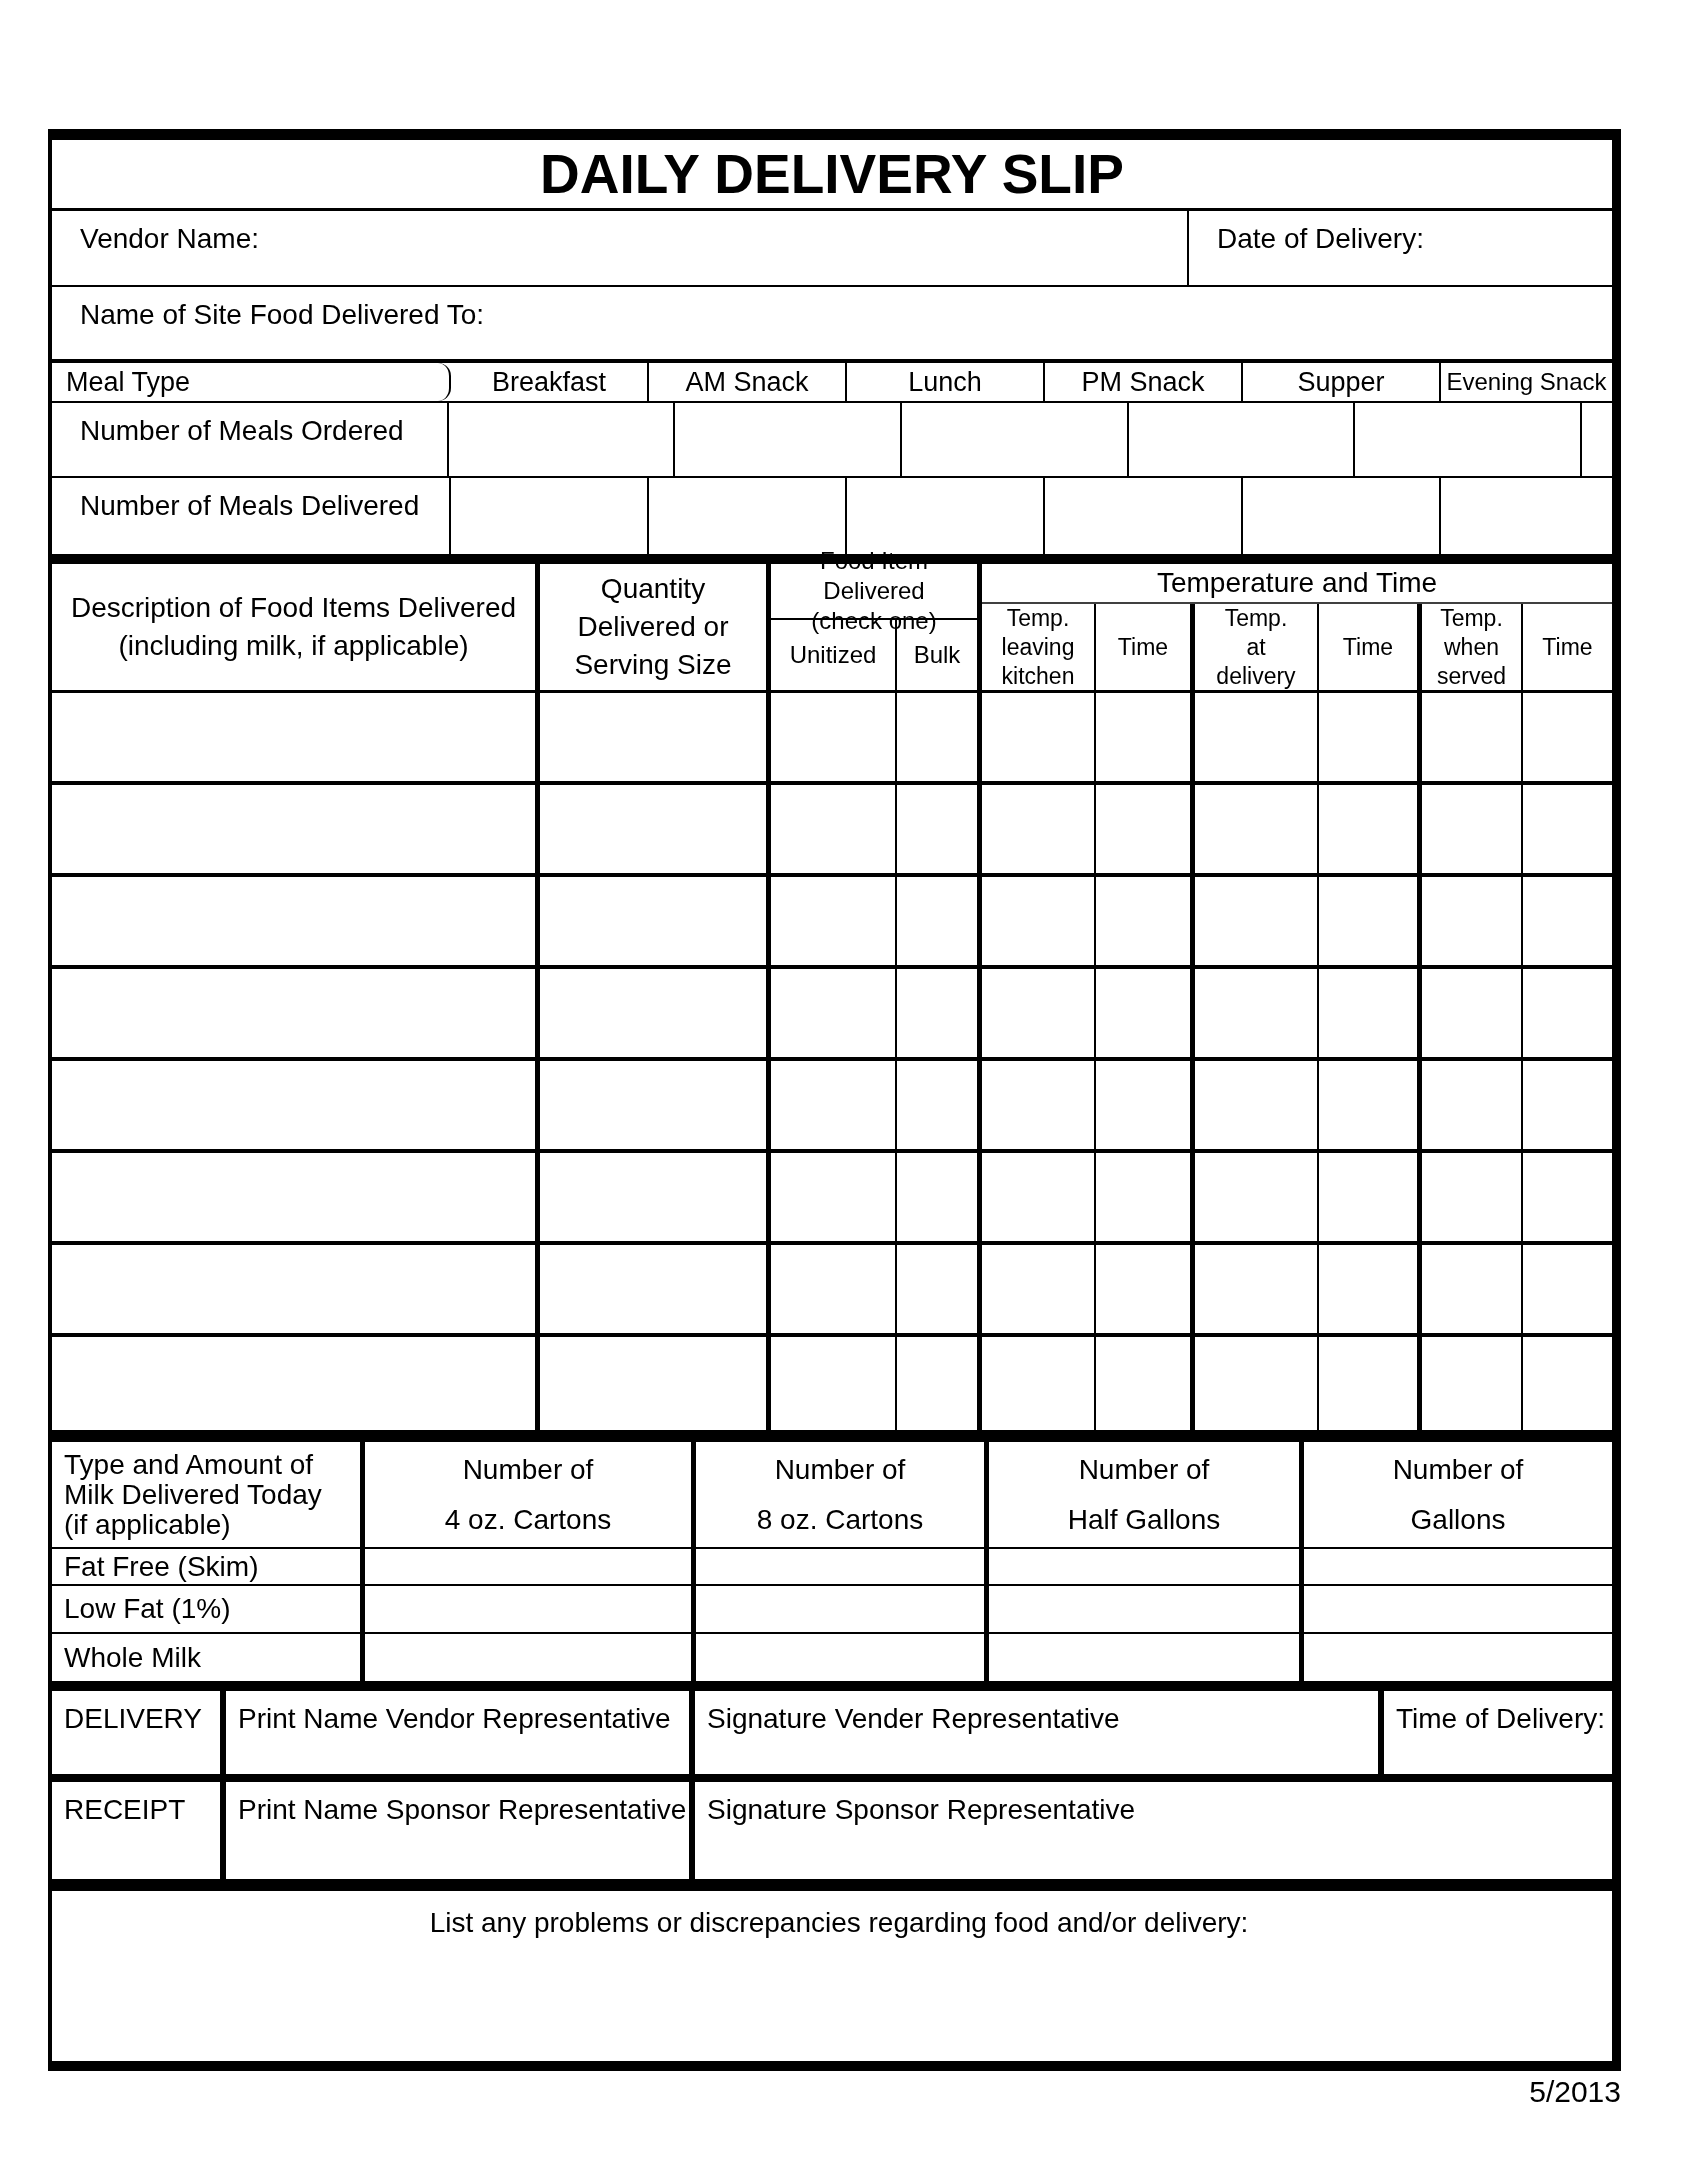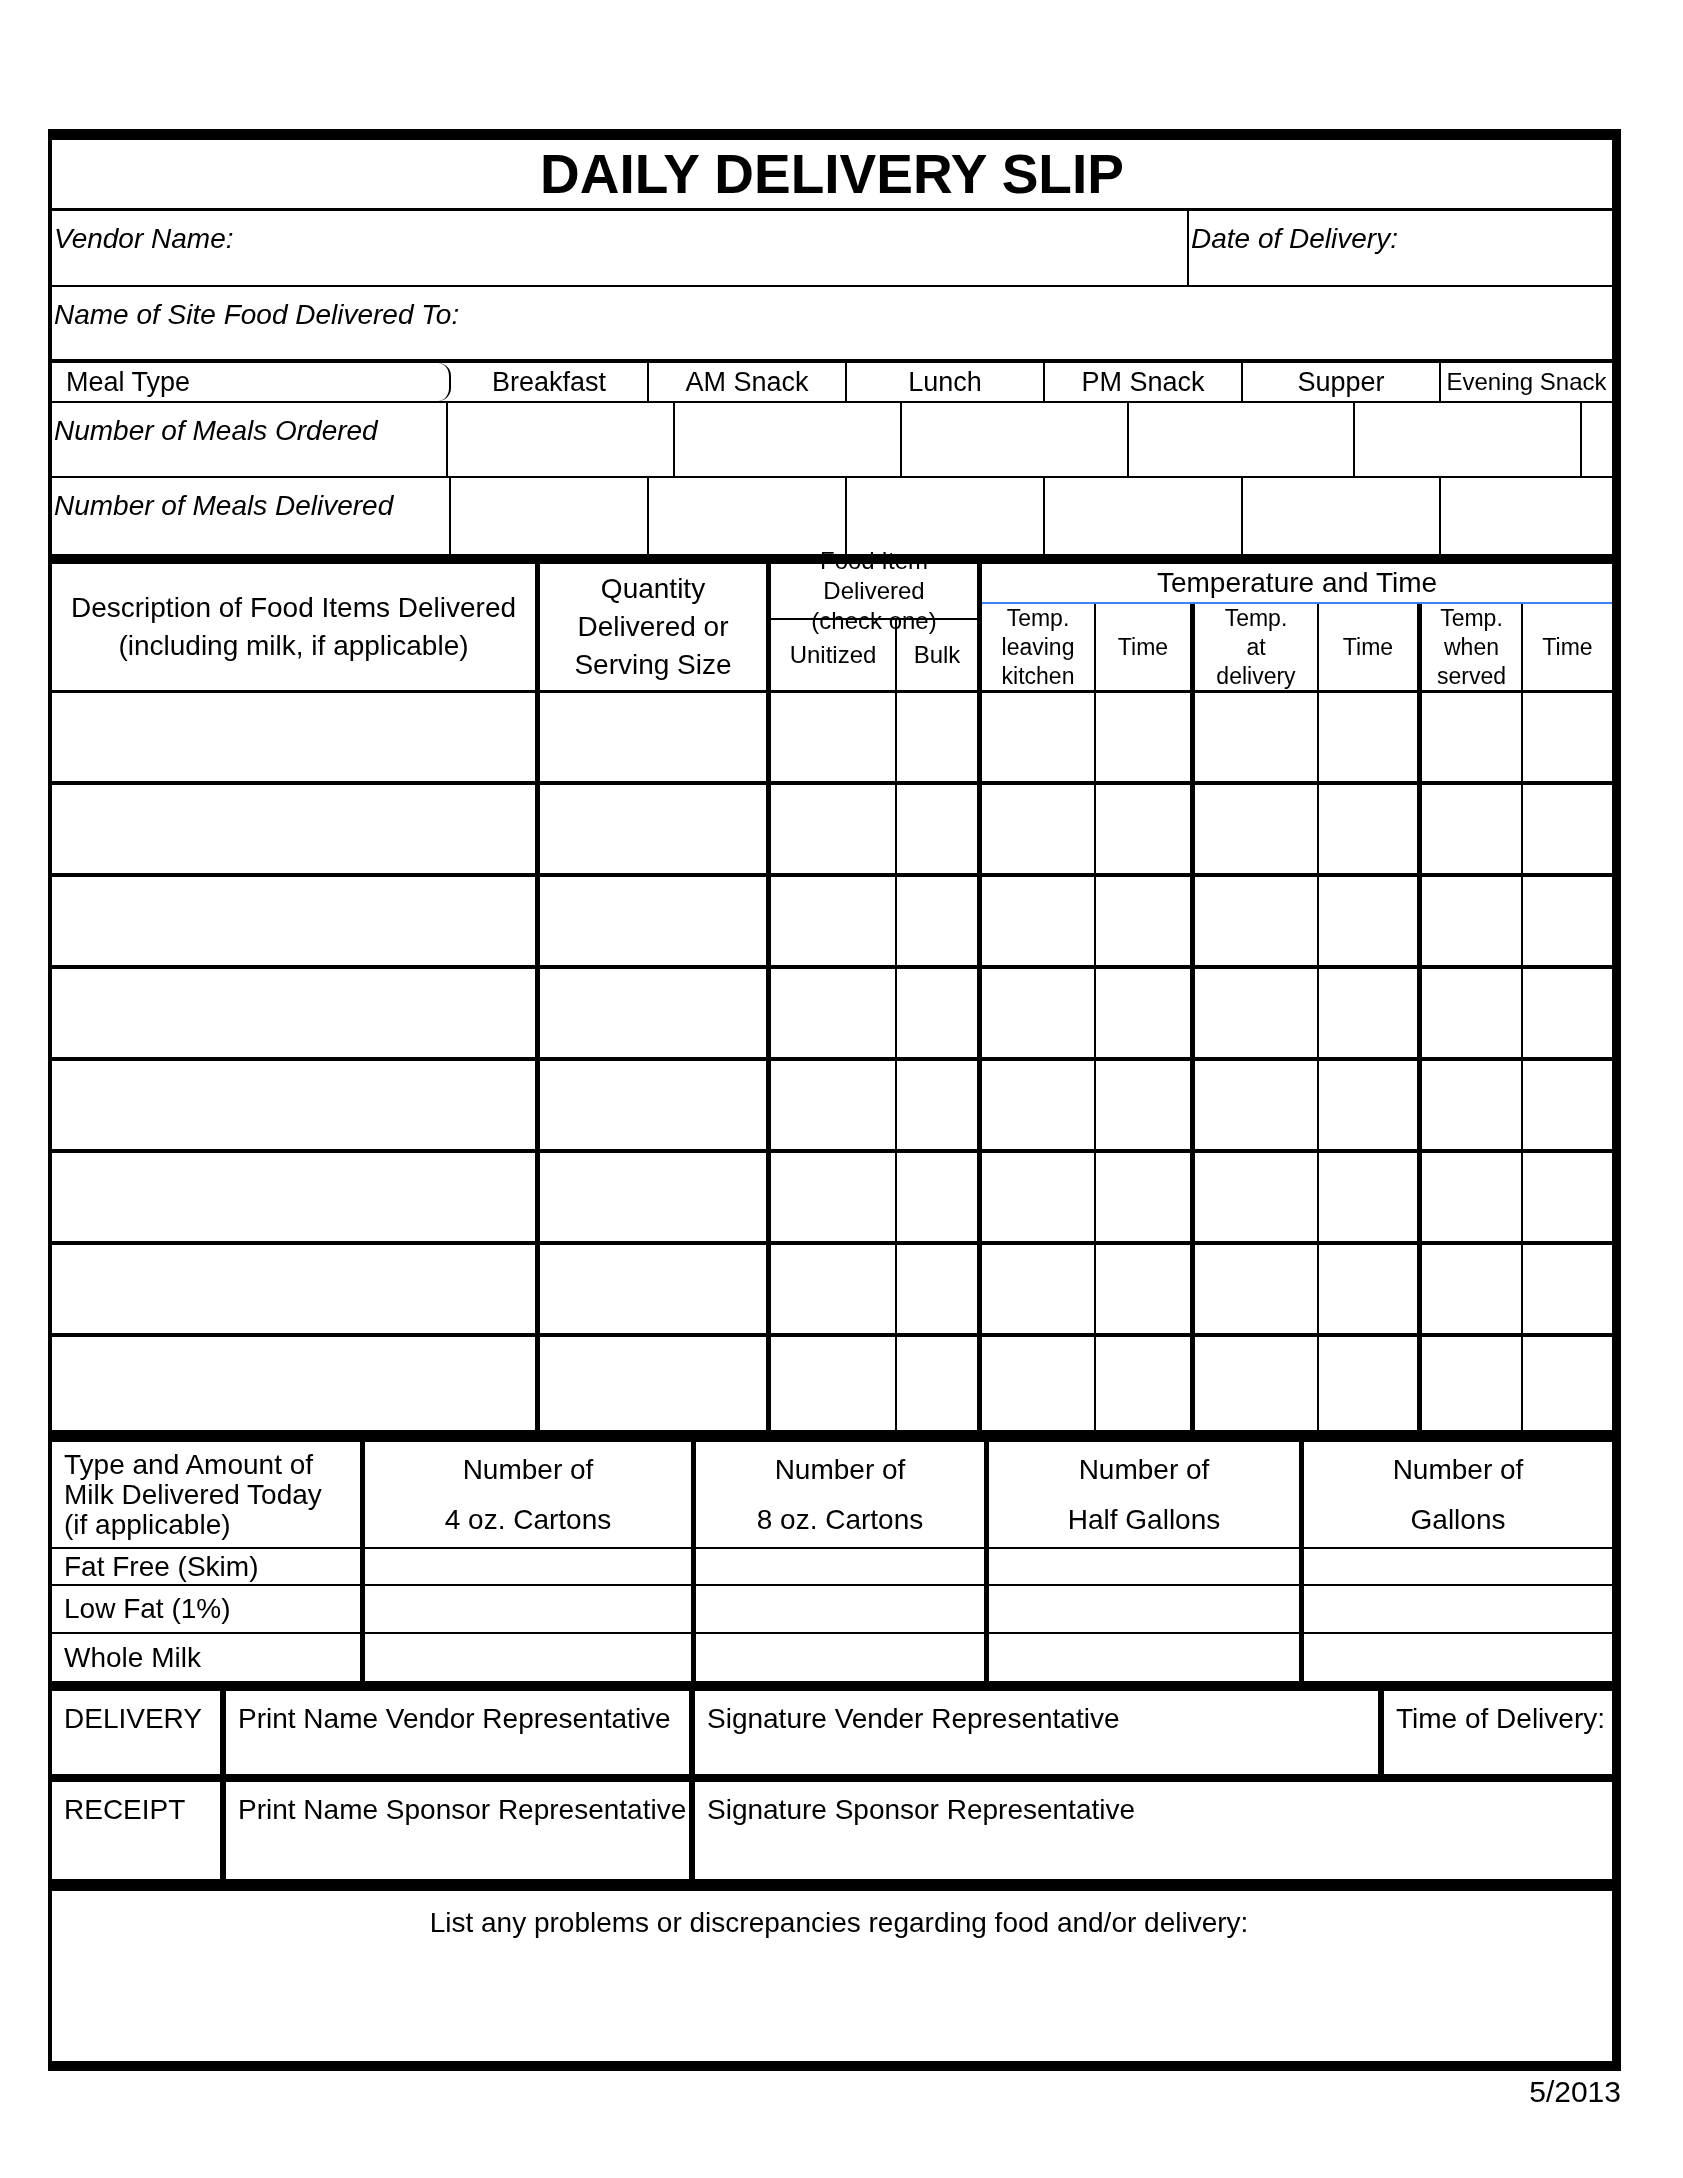--- a/index.html
+++ b/index.html
@@ -10,40 +10,40 @@
         border:solid #000;border-width:11px 9px 10px 4px;
         display:flex;flex-direction:column;box-sizing:border-box;background:#fff;}
   .row{display:flex;box-sizing:border-box;border-bottom:2px solid #000;flex:0 0 auto;}
   .cell{box-sizing:border-box;border-right:2px solid #000;position:relative;}
   .br0{border-right:none;}
   .br5{border-right-width:5px;}
   .br6{border-right-width:6px;}
   .flex1{flex:1 1 auto;}
   .col{display:flex;flex-direction:column;}
   .hc{display:flex;align-items:center;justify-content:center;text-align:center;}
-  .tl{padding:9px 0 0 2px;font-style:italic;}
+  .tl{padding:9px 0 0 28px;}
   .pre{white-space:pre-line;}
   .c28{font-size:28px;line-height:38px;}
   .c27{font-size:27px;line-height:34px;}
   .c24{font-size:24px;line-height:30px;}
   .c23{font-size:23px;line-height:29px;}
   
   .r-title{height:71px;border-bottom-width:3px;align-items:center;justify-content:center;}
   .title{font-size:55px;font-weight:700;letter-spacing:0px;}
   .r-vendor{height:76px;}
   .r-site{height:76px;border-bottom-width:4px;}
   .r-mealhdr{height:40px;}
   .r-mealhdr .cell{display:flex;align-items:center;justify-content:center;}
   .r-mealhdr .mlabel{justify-content:flex-start;padding-left:14px;border-radius:13px;}
   .r-ordered{height:75px;gap:30px;}
   .r-delivered{height:86px;border-bottom-width:10px;}
   .r-mainhdr{height:129px;border-bottom-width:3px;}
   .fi-top{height:56px;border-bottom:2px solid #000;box-sizing:border-box;}
   .fi-bottom{flex:1 1 auto;display:flex;}
-  .tt-top{height:52px;border-bottom:2px solid #3b82f6;box-sizing:border-box;}
+  .tt-top{height:52px;border-bottom:2px solid #404040;box-sizing:border-box;}
   .tt-bottom{flex:1 1 auto;display:flex;}
   .tt-bottom .cell{display:flex;align-items:center;justify-content:center;text-align:center;}
   .bodyrow{height:92px;border-bottom-width:4px;}
   .bodyrow.last{height:105px;border-bottom-width:12px;}
   .r-milkhdr{height:107px;}
   .milk-type{padding:8px 0 0 12px;font-size:28px;line-height:30px;}
   .milk-num{display:flex;align-items:center;justify-content:center;text-align:center;
             font-size:28px;line-height:50px;}
   .r-fat{height:37px;}
   .r-low{height:48px;}

